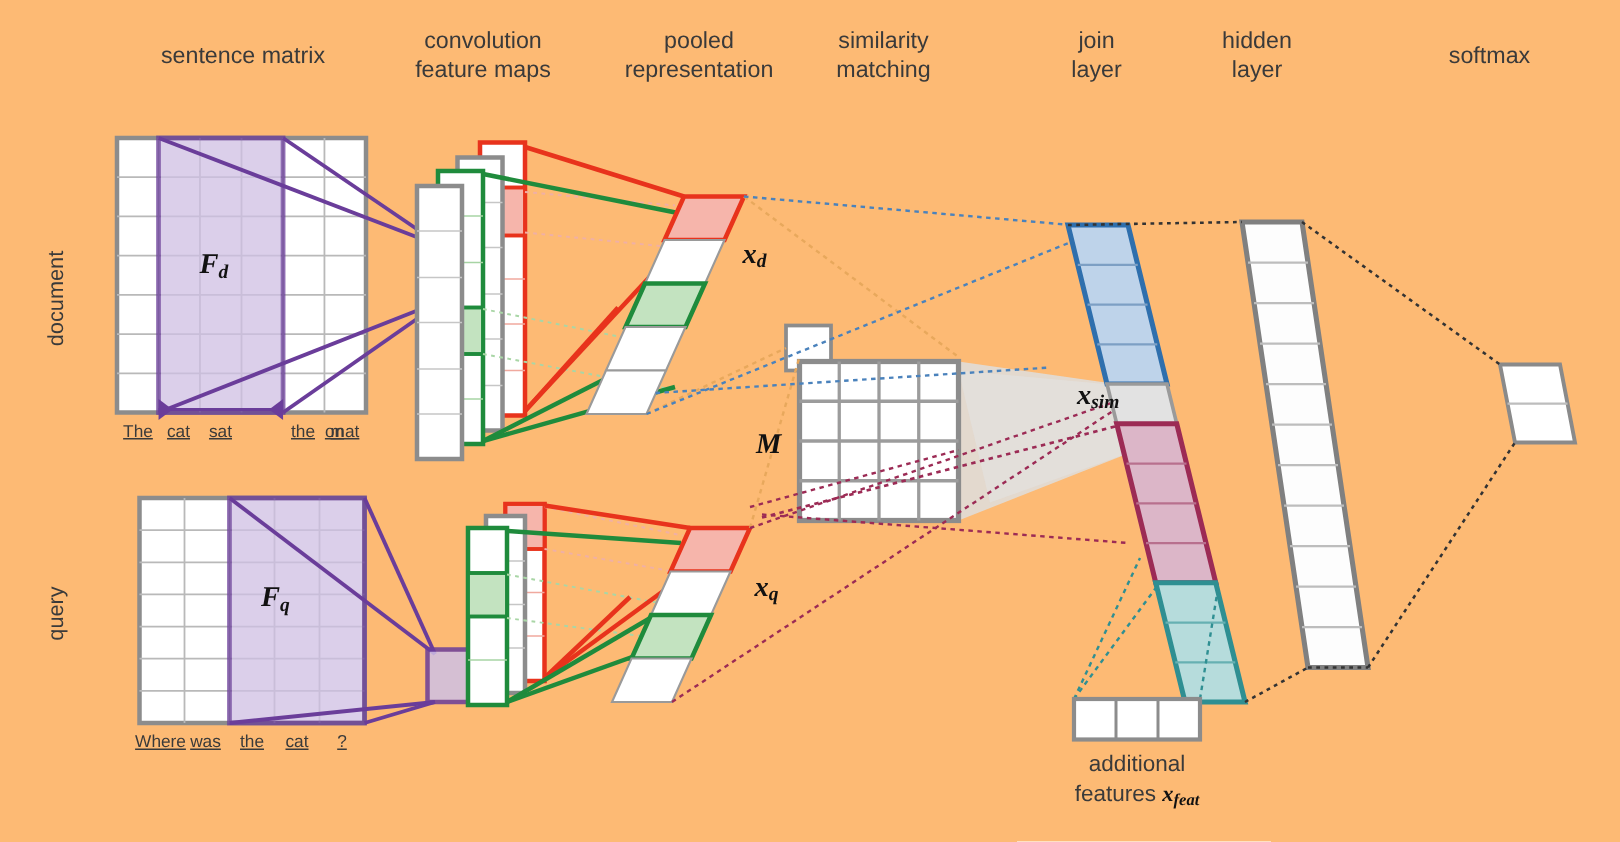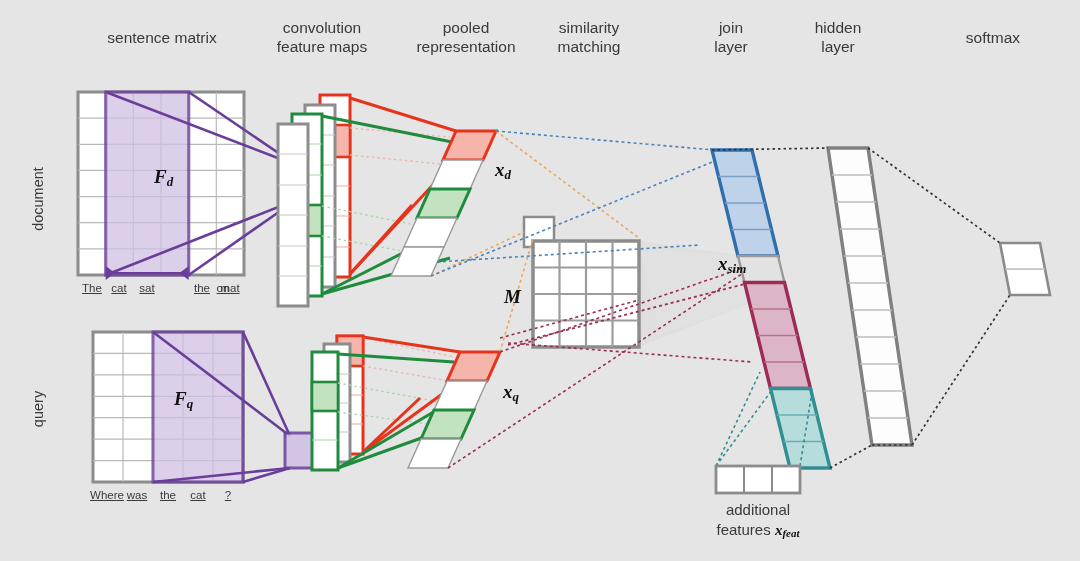--- a/index.html
+++ b/index.html
@@ -9,21 +9,21 @@
   }
   body {
     font-family: "Liberation Sans", sans-serif;
     color: #2b2b2b;
   }
   #stage {
     position: relative;
     width: 1080px;
     height: 561px;
     overflow: hidden;
-    background: #e5e5e5;
+    background: #fdba74;
   }
   #svgroot {
     position: absolute;
     left: 0;
     top: 0;
     width: 1080px;
     height: 561px;
   }
   .col-header {
     position: absolute;
@@ -417,21 +417,21 @@
   <div class="word-label" style="left:161px; top:282px; width:28px;margin-left:48px;">on</div>
   <div class="word-label" style="left:188px; top:282px; width:28px;">the</div>
   <div class="word-label" style="left:216px; top:282px; width:28px;">mat</div>
 
   <div class="word-label" style="left:89px;  top:489px; width:36px;">Where</div>
   <div class="word-label" style="left:122px; top:489px; width:30px;">was</div>
   <div class="word-label" style="left:153px; top:489px; width:30px;">the</div>
   <div class="word-label" style="left:183px; top:489px; width:30px;">cat</div>
   <div class="word-label" style="left:213px; top:489px; width:30px;">?</div>
 
-  <div class="math-label" style="left:133px; top:166px;padding-left:21px;"><span>F</span><span class="sub">d</span></div>
+  <div class="math-label" style="left:133px; top:166px;"><span>F</span><span class="sub">d</span></div>
   <div class="math-label" style="left:174px; top:388px;"><span>F</span><span class="sub">q</span></div>
   <div class="math-label" style="left:495px; top:159px;"><span>x</span><span class="sub">d</span></div>
   <div class="math-label" style="left:503px; top:381px;"><span>x</span><span class="sub">q</span></div>
   <div class="math-label" style="left:504px; top:286px;">M</div>
   <div class="math-label" style="left:718px; top:253px;"><span>x</span><span class="sub">sim</span></div>
 
   <div class="feat-caption" style="left:692px; top:500px; width:132px;">
     <span>additional</span><br>
     <span>features </span><span class="mathinline"><span>x</span><span class="sub">feat</span></span>
   </div>

